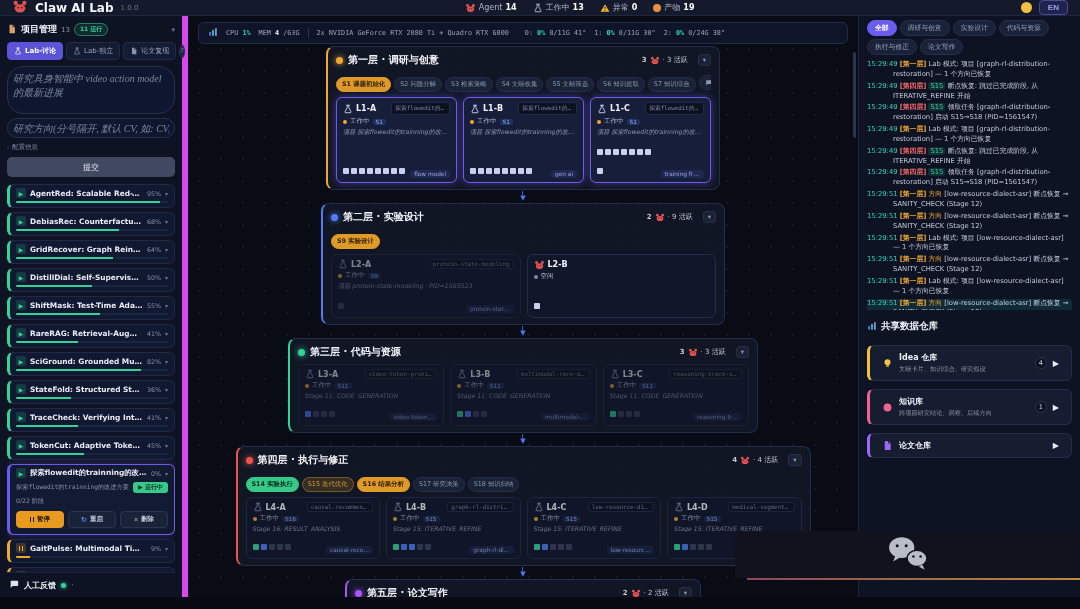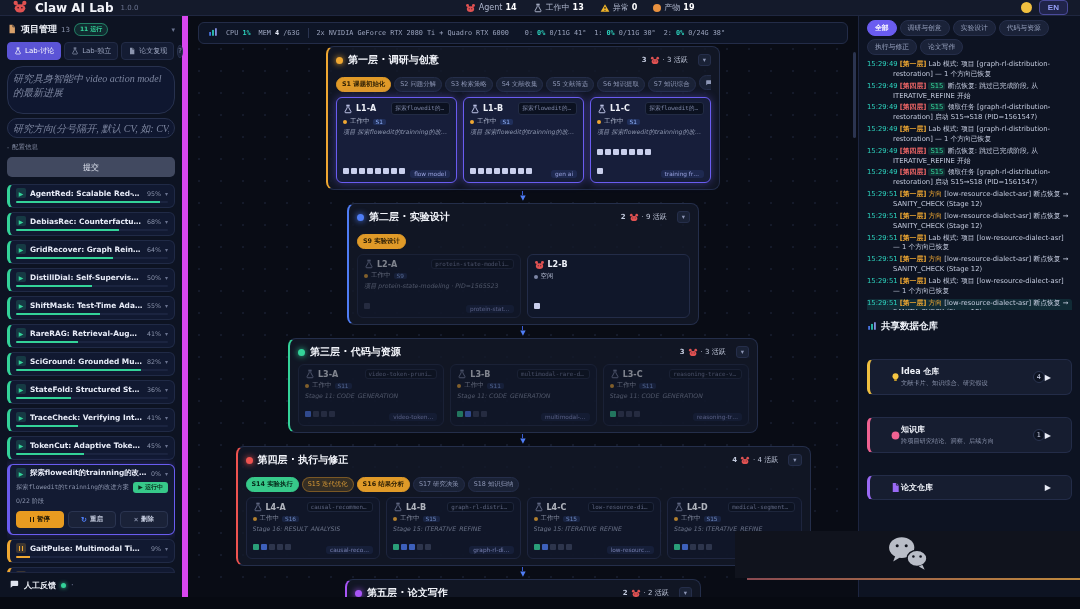--- a/index.html
+++ b/index.html
@@ -21,21 +21,21 @@
 
 .layout{display:flex;height:581px}
 
 .sidebar{width:188px;background:#0d1322;border-right:6px solid #d946ef;display:flex;flex-direction:column;padding:5px 7px 0}
 .sb-head{display:flex;align-items:center;gap:4px;padding:2px 0 6px;font-size:9px;font-weight:bold;color:#eef1f8}
 .sb-count{font-size:7px;color:#8b94ad;font-weight:normal}
 .sb-runbadge{font-size:6px;color:#34d399;background:rgba(52,211,153,.12);border:1px solid rgba(52,211,153,.5);border-radius:7px;padding:1px 5px;font-weight:bold}
 .sb-hchev{margin-left:auto;color:#6a7390;font-size:7px}
 .sb-tabs{display:flex;gap:3px;align-items:center;margin-bottom:6px}
 .sbtab{display:inline-flex;gap:3px;align-items:center;font-size:7px;padding:3px 6px;border-radius:4px;background:#141c33;color:#9aa3bd;border:1px solid #222b46;white-space:nowrap;cursor:pointer}
-.sbtab.on{background:#5b54d6;color:#fff;border-color:#5b54d6;font-weight:normal}
+.sbtab.on{background:#5b54d6;color:#fff;border-color:#5b54d6;font-weight:bold}
 .sbhelp{margin-left:auto;width:13px;height:13px;border-radius:50%;background:#1a2238;border:1px solid #2a3450;color:#8b94ad;font-size:7px;display:flex;align-items:center;justify-content:center}
 .sb-ta,.sb-in{width:100%;background:#0f1730;border:1px solid #27314e;border-radius:16px;color:#c3cadd;font-size:10px;padding:5px;font-family:Liberation Serif, serif}
 .sb-ta{height:48px;resize:none}
 .sb-in{height:20px;margin-top:4px;padding:0 5px}
 .sb-ta::placeholder,.sb-in::placeholder{color:#7c859f;font-style:italic}
 .sb-config{font-size:6.5px;color:#8b94ad;margin:5px 0 3px;display:flex;gap:3px;align-items:center}
 .sb-submit{width:100%;height:20px;border-radius:5px;background:#414960;color:#e3e7f2;font-size:8px;border:none;margin:2px 0 7px;cursor:pointer}
 .plist{flex:1;overflow:hidden}
 .proj{position:relative;background:#111931;border:1px solid #202a46;border-left:3px solid #34d399;border-radius:6px;padding:3px 6px 4px;margin-bottom:4px;cursor:pointer}
 .proj.paused{border-left-color:#f0a832}
@@ -111,21 +111,21 @@
 .rp-log{max-height:250px;overflow:hidden}
 .log{font-size:6.8px;line-height:1.45;color:#c3cadd;margin-bottom:2px;padding-left:26px;text-indent:-26px;cursor:pointer}
 .log.hl{background:rgba(45,212,191,.13);border-radius:3px}
 .ltime{color:#2dd4bf}
 .ltag{font-weight:bold}
 .ltag.o{color:#f0a832}
 .ltag.r{color:#f26767}
 .lbadge{color:#34d399;background:rgba(52,211,153,.14);border-radius:2px;padding:0 2px}
 .lpre{color:#f0a832}
 .rp-repos{margin-top:6px}
-.repo{display:flex;align-items:center;background:#161d30;border:1px solid #232c48;border-left:3px solid #f0c040;border-radius:6px;padding:6px 20px;margin-top:22px;cursor:pointer}
+.repo{display:flex;align-items:center;gap:6px;background:#161d30;border:1px solid #232c48;border-left:3px solid #f0c040;border-radius:6px;padding:6px 12px;margin-top:8px;cursor:pointer}
 .rtxt{flex:1;min-width:0}
 .rtitle{font-size:8px;color:#eef1f8;font-weight:bold}
 .rdesc{font-size:6.2px;color:#8b94ad;margin-top:2px;white-space:nowrap;overflow:hidden;text-overflow:ellipsis}
 .rcount{flex:none;width:12px;height:12px;border-radius:50%;background:#0d1322;border:1px solid #2a3450;color:#cfd5ea;font-size:6.5px;display:flex;align-items:center;justify-content:center}
 .rplay{flex:none;color:#e8ebf5;font-size:8px}
 
 .watermark{position:absolute;right:0;bottom:31px;width:345px;height:47px;background:#10131d;display:flex;align-items:center;justify-content:center;gap:11px;z-index:50}
 .wm-text{font-size:27px;color:#b0b5c2;letter-spacing:2px}
 .wline{position:absolute;left:12px;right:0;bottom:-2px;height:2px;background:linear-gradient(90deg,#8a4a52,#c08a3e)}
 </style>
@@ -534,21 +534,21 @@
                 <span><i class="bk w"></i><i class="bk w"></i><i class="bk w"></i><i class="bk w"></i><i class="bk w"></i><i class="bk w"></i><i class="bk w"></i><i class="bk w"></i></span>
                 <span class="acorner">training free</span>
               </div>
   </div>
           </div>
   </section>
         <div class="larrow">
           <i></i>
           <span>▼</span>
         </div>
-        <section class="layer" style="width:352px;border-left-color:#4f7df5">
+        <section class="layer" style="width:404px;border-left-color:#4f7df5">
     <div class="lhead">
       <span class="ldot" style="background:#4f7df5;box-shadow:0 0 6px #4f7df5"></span>
       <b class="ltitle">第二层 · 实验设计</b>
       <span class="lmeta">
               <b>2</b>
               <span class="svgw">
                 <svg width="10" height="10" viewBox="0 0 24 24">
                   <circle cx="5.5" cy="7.5" r="3.2" fill="#e05252"></circle>
                   <circle cx="18.5" cy="7.5" r="3.2" fill="#e05252"></circle>
                   <path d="M6 8l4 4M18 8l-4 4" stroke="#e05252" stroke-width="2"></path>

